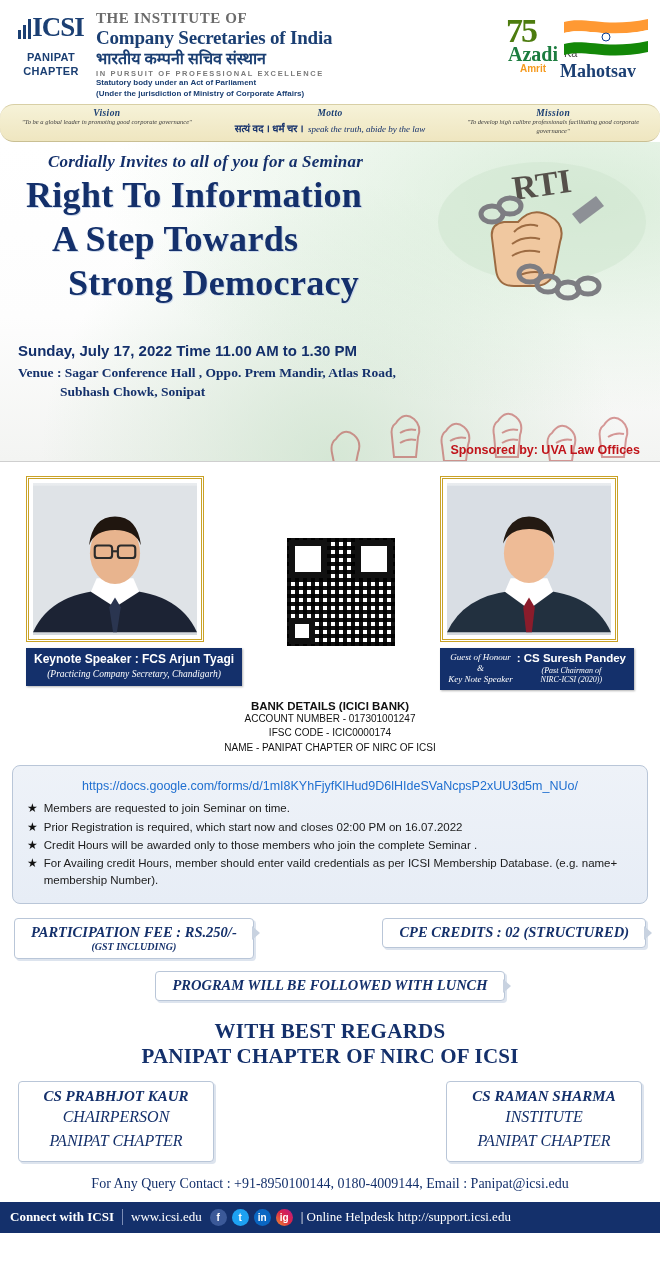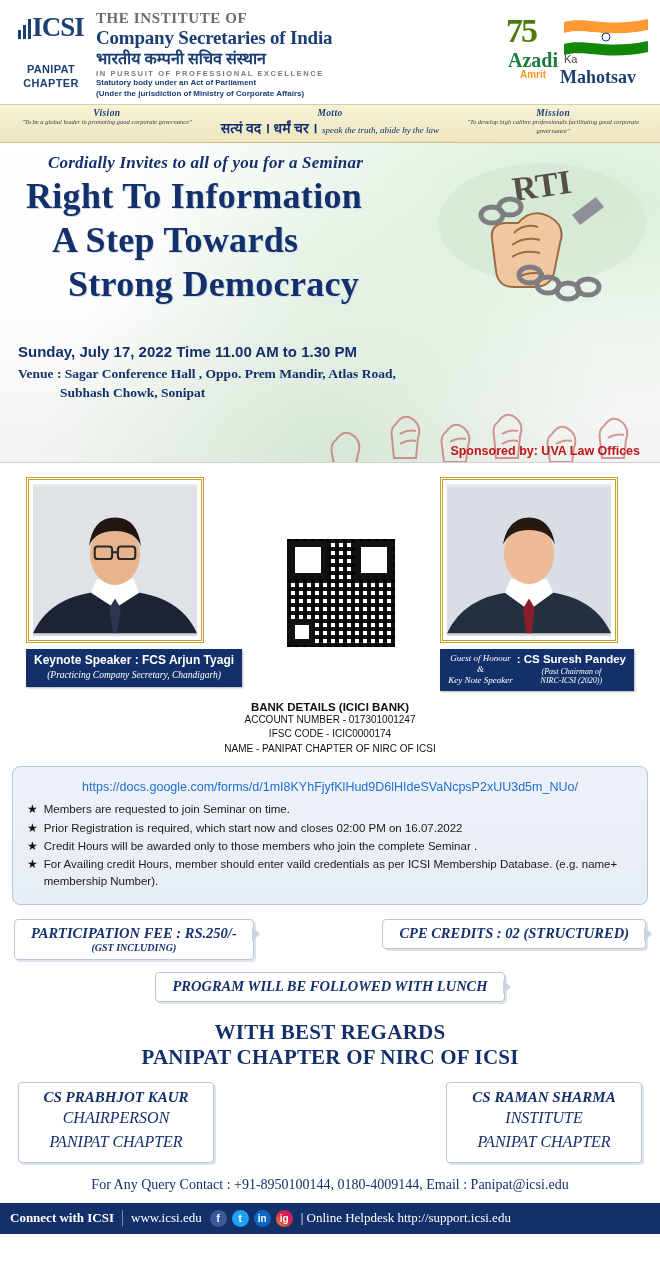--- a/index.html
+++ b/index.html
@@ -54,21 +54,21 @@
     background: #1b3f73;
   }
   .icsi-logo .bars span:nth-child(1) { left: 0; height: 9px; }
   .icsi-logo .bars span:nth-child(2) { left: 5px; height: 14px; }
   .icsi-logo .bars span:nth-child(3) { left: 10px; height: 20px; }
   .chapter-name {
     font-size: 11px;
     font-weight: bold;
     color: #1b3f73;
     line-height: 1.25;
-    margin-top: 22px;
+    margin-top: 10px;
     letter-spacing: 0.3px;
   }
   .inst-block { flex: 1 1 auto; padding-left: 4px; }
   .inst-l1 {
     font-family: "Liberation Serif", serif;
     font-size: 15px;
     color: #6b6b6b;
     letter-spacing: 0.6px;
     font-weight: bold;
     line-height: 1.15;
@@ -110,21 +110,21 @@
     position: absolute;
     left: 6px; top: 2px;
     font-family: "Liberation Serif", serif;
     font-size: 34px;
     font-weight: bold;
     color: #4d7c0f;
     letter-spacing: -2px;
   }
   .azadi-text {
     position: absolute;
-    left: 8px; top: 40px;
+    left: 8px; top: 34px;
     line-height: 1;
   }
   .azadi-word {
     font-family: "Liberation Serif", serif;
     font-size: 20px;
     font-weight: bold;
     color: #1c7c3f;
     display: block;
   }
   .azadi-ka {
@@ -155,41 +155,42 @@
   }
 
   
   .vmm-strip {
     display: flex;
     background: linear-gradient(180deg,#f6f2d8 0%, #efe6c0 100%);
     border-top: 1px solid #d8cfa5;
     border-bottom: 1px solid #c9bf93;
     padding: 3px 6px 5px 6px;
     position: relative;
+    border-radius: 14px;
   }
   .vmm-col { flex: 1 1 33%; text-align: center; padding: 0 4px; }
   .vmm-col.mid { flex: 1 1 40%; }
   .vmm-title {
     font-family: "Liberation Serif", serif;
     font-size: 9.5px;
     font-weight: bold;
     font-style: italic;
     color: #1b3f73;
     letter-spacing: 0.4px;
   }
   .vmm-body {
     font-family: "Liberation Serif", serif;
     font-size: 6.5px;
     color: #3d3d3d;
     line-height: 1.35;
     font-style: italic;
   }
   .motto-hi {
     font-family: "Liberation Serif", serif;
-    font-size: 14px;
+    font-size: 10px;
     font-weight: bold;
     color: #14306b;
   }
   .motto-en {
     font-family: "Liberation Serif", serif;
     font-size: 9px;
     color: #14306b;
     font-style: italic;
   }
 

